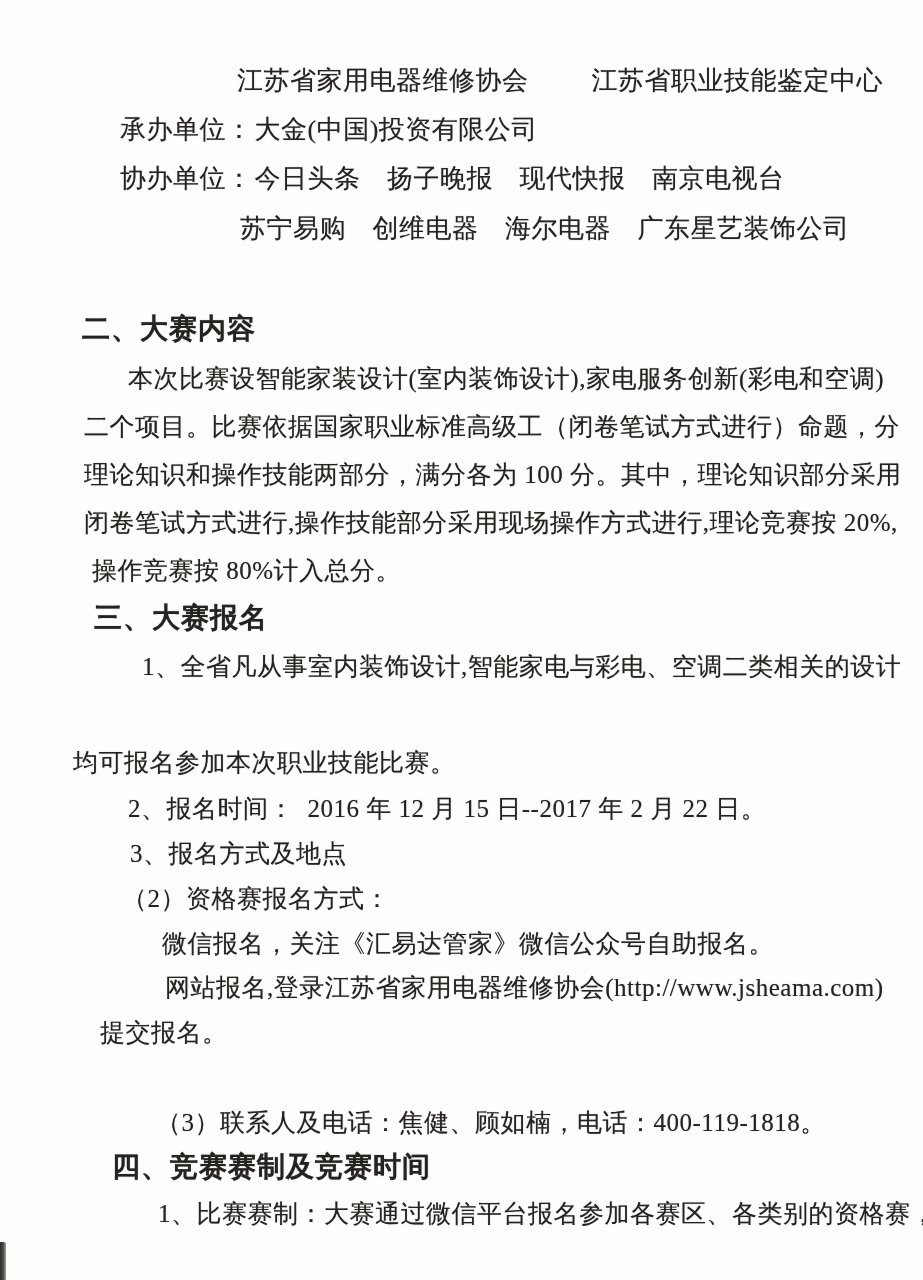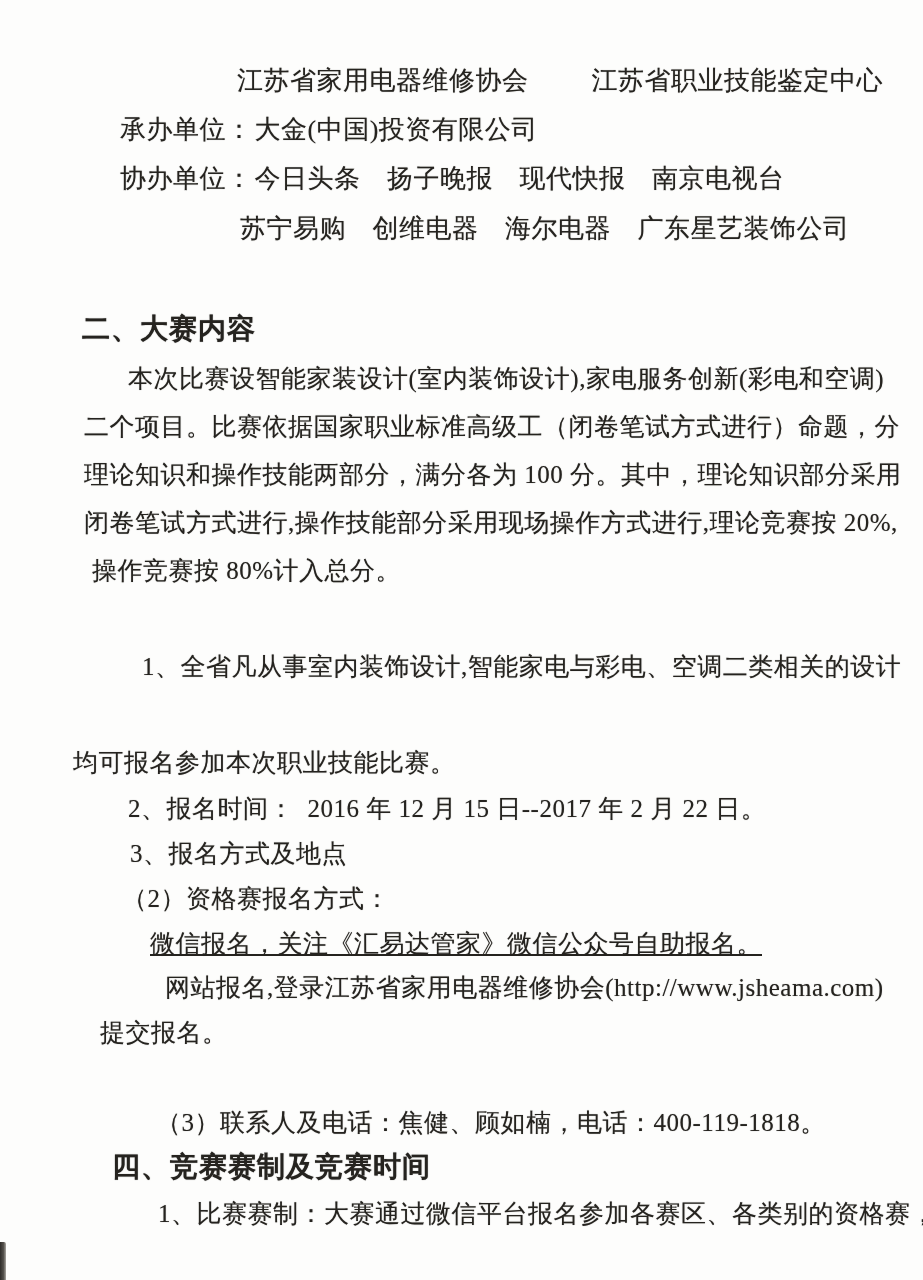--- a/index.html
+++ b/index.html
@@ -78,29 +78,30 @@
 
 
   <div class="ln hd" style="top:312px; left:82px;">二、大赛内容</div>
 
   <div class="ln" style="top:362px; left:128px;">本次比赛设智能家装设计(室内装饰设计),家电服务创新(彩电和空调)</div>
   <div class="ln" style="top:410px; left:84px;">二个项目。比赛依据国家职业标准高级工（闭卷笔试方式进行）命题，分</div>
   <div class="ln" style="top:458px; left:84px;">理论知识和操作技能两部分，满分各为 100 分。其中，理论知识部分采用</div>
   <div class="ln" style="top:506px; left:84px;">闭卷笔试方式进行,操作技能部分采用现场操作方式进行,理论竞赛按 20%,</div>
   <div class="ln" style="top:554px; left:84px;margin-left:8px;">操作竞赛按 80%计入总分。</div>
 
+  <div class="ln hd" style="top:601px; left:94px;">三、大赛报名</div>
 
   <div class="ln" style="top:650px; left:142px;">1、全省凡从事室内装饰设计,智能家电与彩电、空调二类相关的设计</div>
   <div class="ln" style="top:746px; left:73px;">均可报名参加本次职业技能比赛。</div>
 
   <div class="ln" style="top:792px; left:128px;">2、报名时间：  2016 年 12 月 15 日--2017 年 2 月 22 日。</div>
   <div class="ln" style="top:837px; left:130px;">3、报名方式及地点</div>
 
   <div class="ln" style="top:882px; left:122px;">（2）资格赛报名方式：</div>
-  <div class="ln" style="top:927px; left:150px;text-decoration:underline;">微信报名，关注《汇易达管家》微信公众号自助报名。</div>
+  <div class="ln" style="top:927px; left:162px;">微信报名，关注《汇易达管家》微信公众号自助报名。</div>
   <div class="ln" style="top:971px; left:165px;">网站报名,登录江苏省家用电器维修协会(http://www.jsheama.com)</div>
   <div class="ln" style="top:1016px; left:100px;">提交报名。</div>
 
   <div class="ln" style="top:1106px; left:156px;">（3）联系人及电话：焦健、顾如楠，电话：400-119-1818。</div>
 
   <div class="ln hd" style="top:1150px; left:112px;">四、竞赛赛制及竞赛时间</div>
   <div class="ln" style="top:1197px; left:158px;">1、比赛赛制：大赛通过微信平台报名参加各赛区、各类别的资格赛，</div>
 
   <div class="scan-artifact-bottom-left"></div>
 

